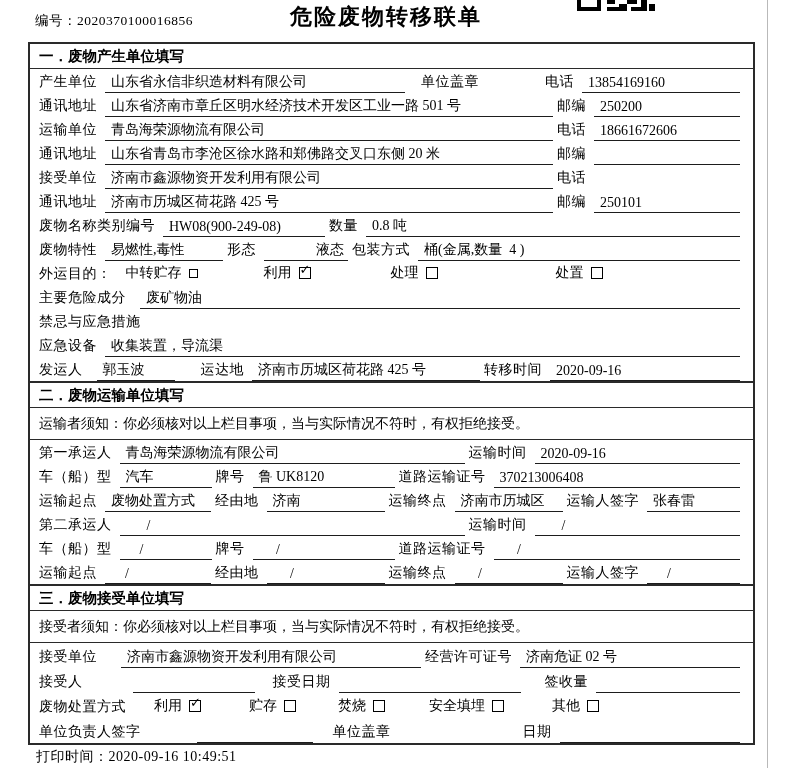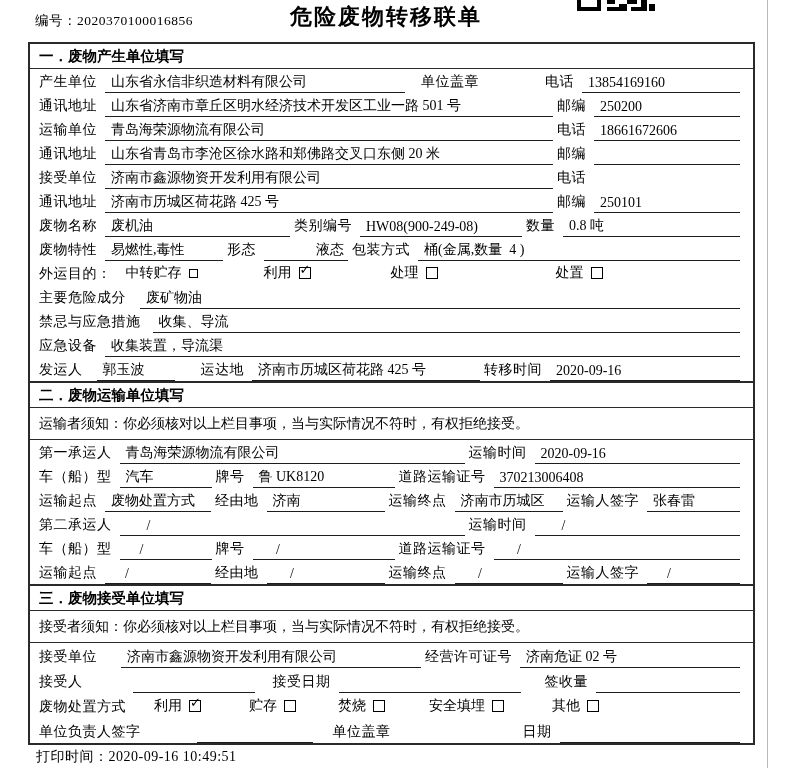--- a/index.html
+++ b/index.html
@@ -87,21 +87,20 @@
           <span class="lbl">电话</span>
         </div>
         <div class="row">
           <span class="lbl">通讯地址</span>
           <span class="fld" style="min-width: 448px;">济南市历城区荷花路 425 号</span>
           <span class="lbl">邮编</span>
           <span class="fld grow">250101</span>
         </div>
         <div class="row">
           <span class="lbl">废物名称</span>
-          <span class="fld" style="min-width: 185px;">废机油</span>
           <span class="lbl">类别编号</span>
           <span class="fld" style="min-width: 162px;">HW08(900-249-08)</span>
           <span class="lbl">数量</span>
           <span class="fld grow">0.8 吨</span>
         </div>
         <div class="row">
           <span class="lbl">废物特性</span>
           <span class="fld" style="min-width: 118px;">易燃性,毒性</span>
           <span class="lbl">形态</span>
           <span class="fld" style="min-width: 84px; text-align: right;">液态</span>
@@ -128,21 +127,20 @@
             <span class="chk-lbl">处置</span>
             <span class="box"></span>
           </span>
         </div>
         <div class="row">
           <span class="lbl">主要危险成分</span>
           <span class="fld grow" style="margin-left: 14px;">废矿物油</span>
         </div>
         <div class="row">
           <span class="lbl">禁忌与应急措施</span>
-          <span class="fld grow" style="margin-left: 12px;">收集、导流</span>
         </div>
         <div class="row">
           <span class="lbl">应急设备</span>
           <span class="fld grow">收集装置，导流渠</span>
         </div>
         <div class="row">
           <span class="lbl">发运人</span>
           <span class="fld" style="min-width: 78px; margin-left: 14px;">郭玉波</span>
           <span class="lbl" style="margin-left: 22px;">运达地</span>
           <span class="fld" style="min-width: 228px;">济南市历城区荷花路 425 号</span>

